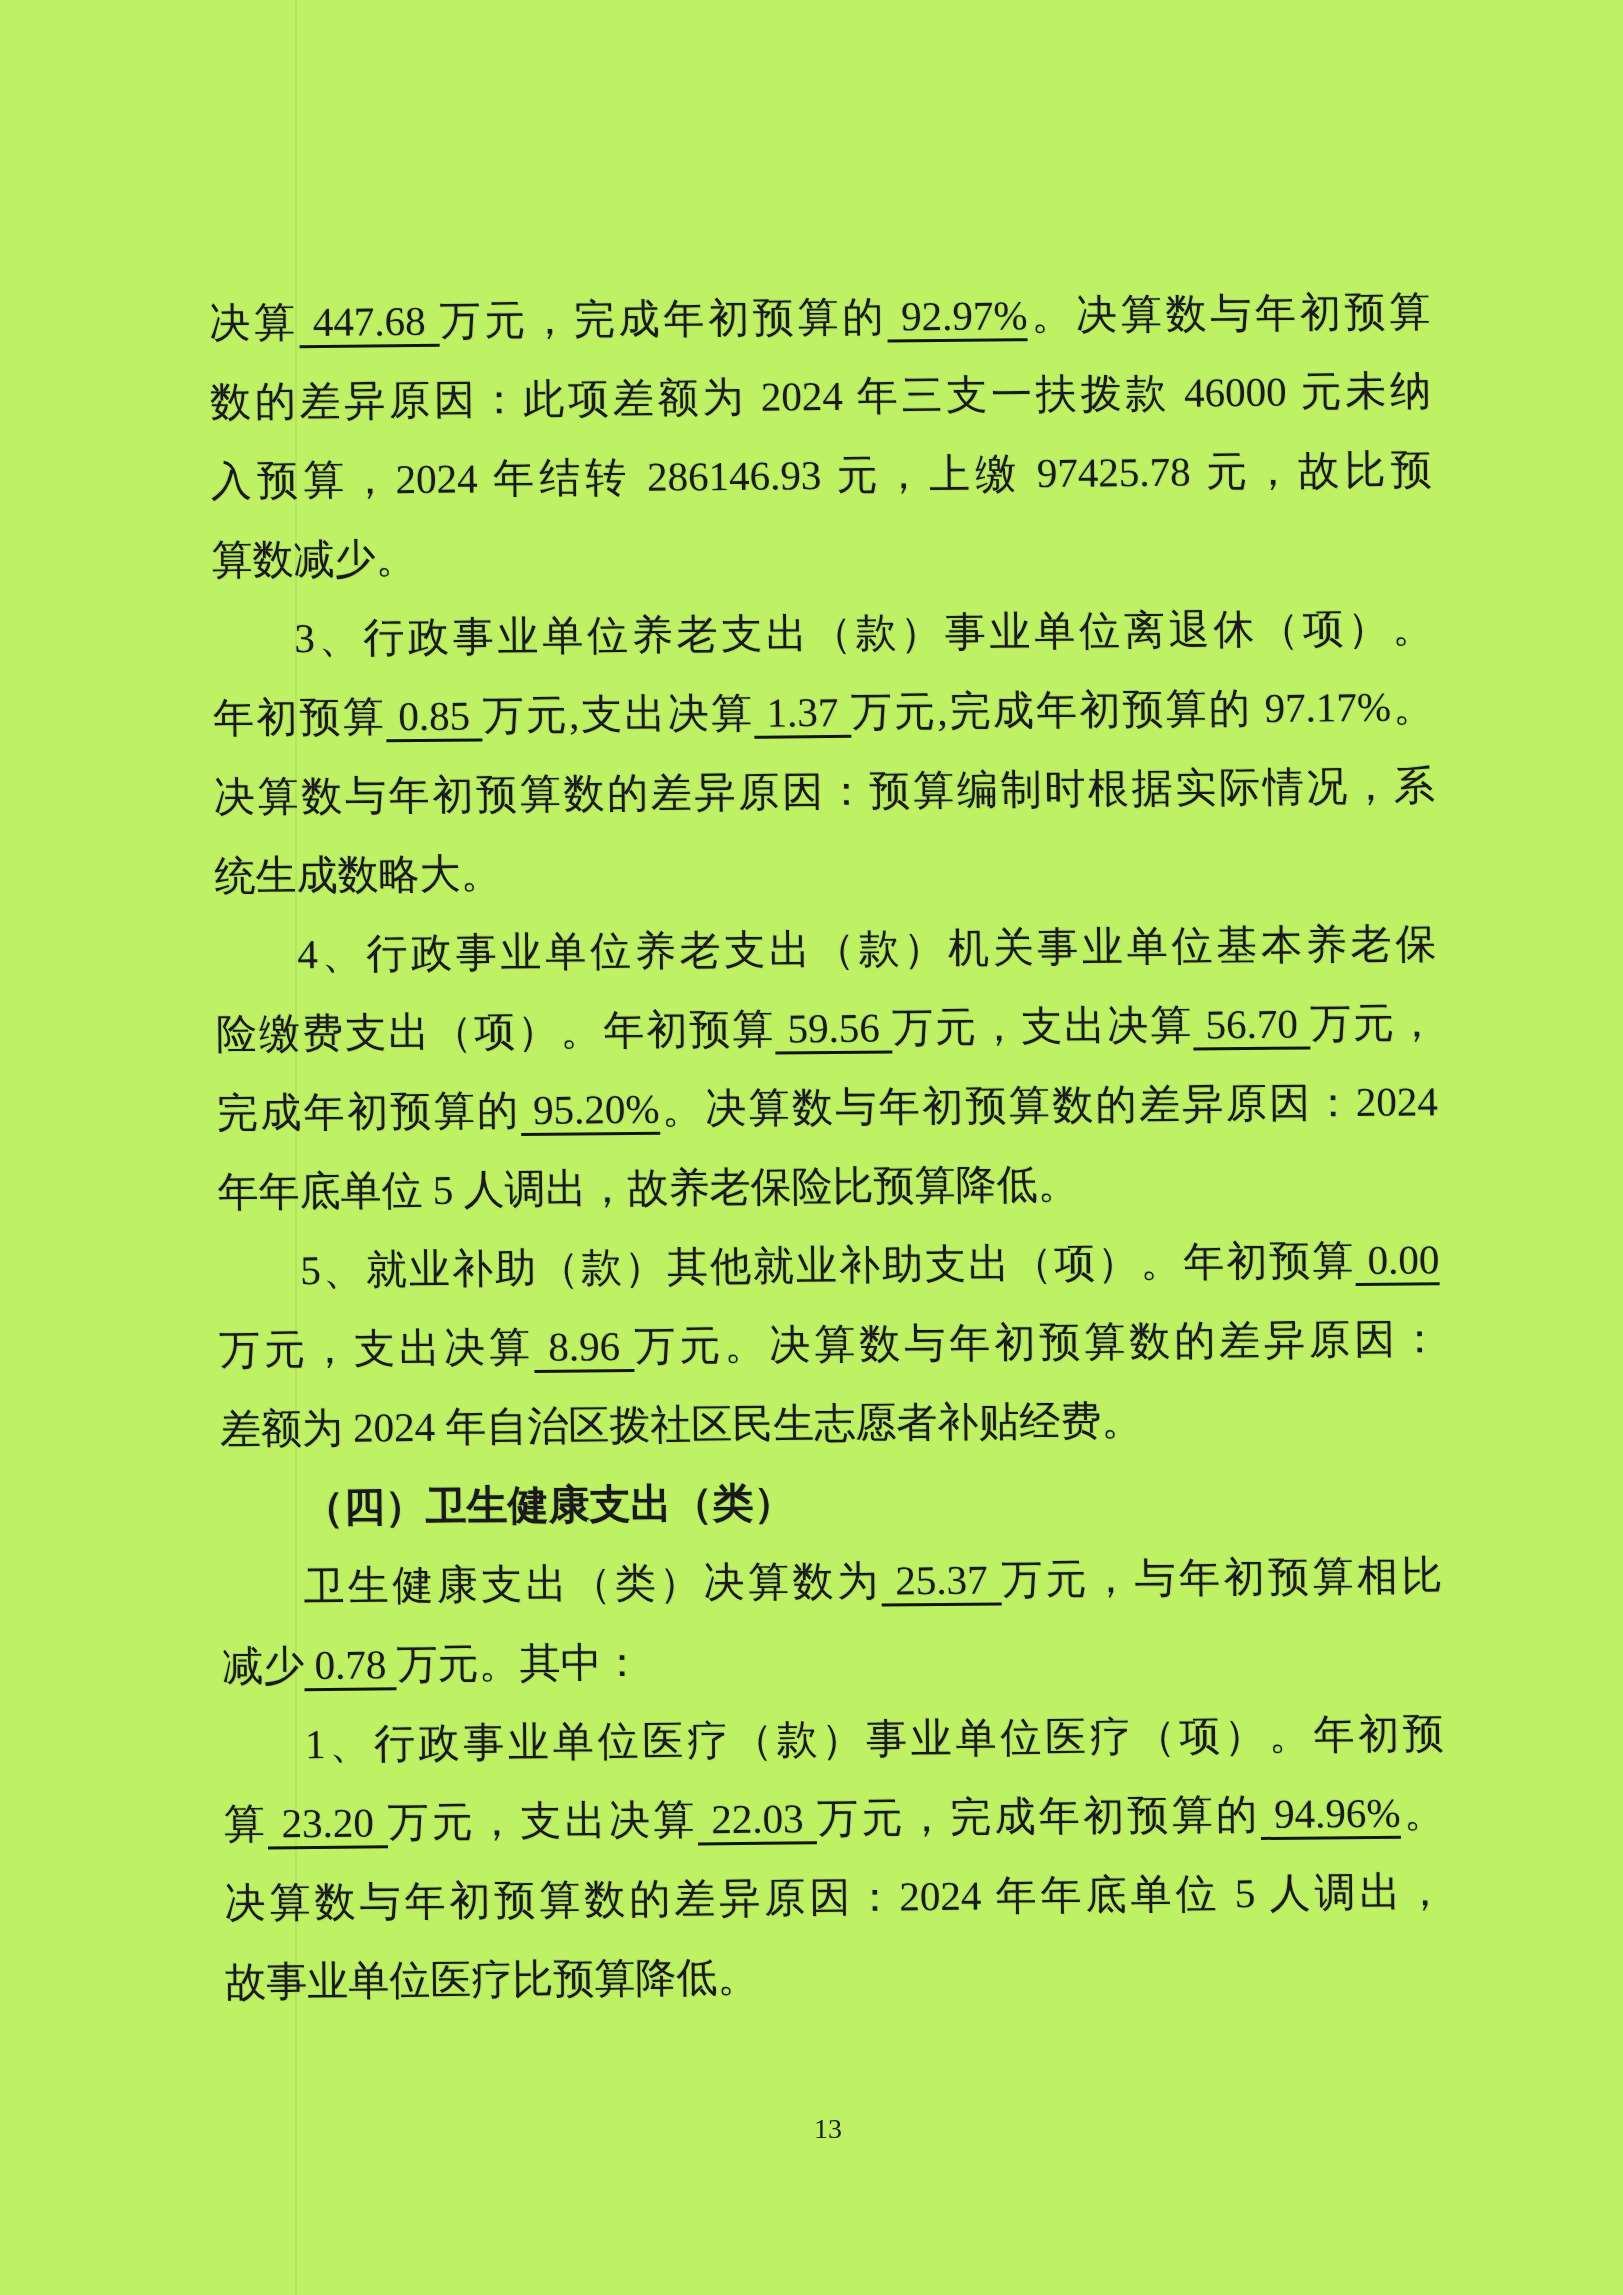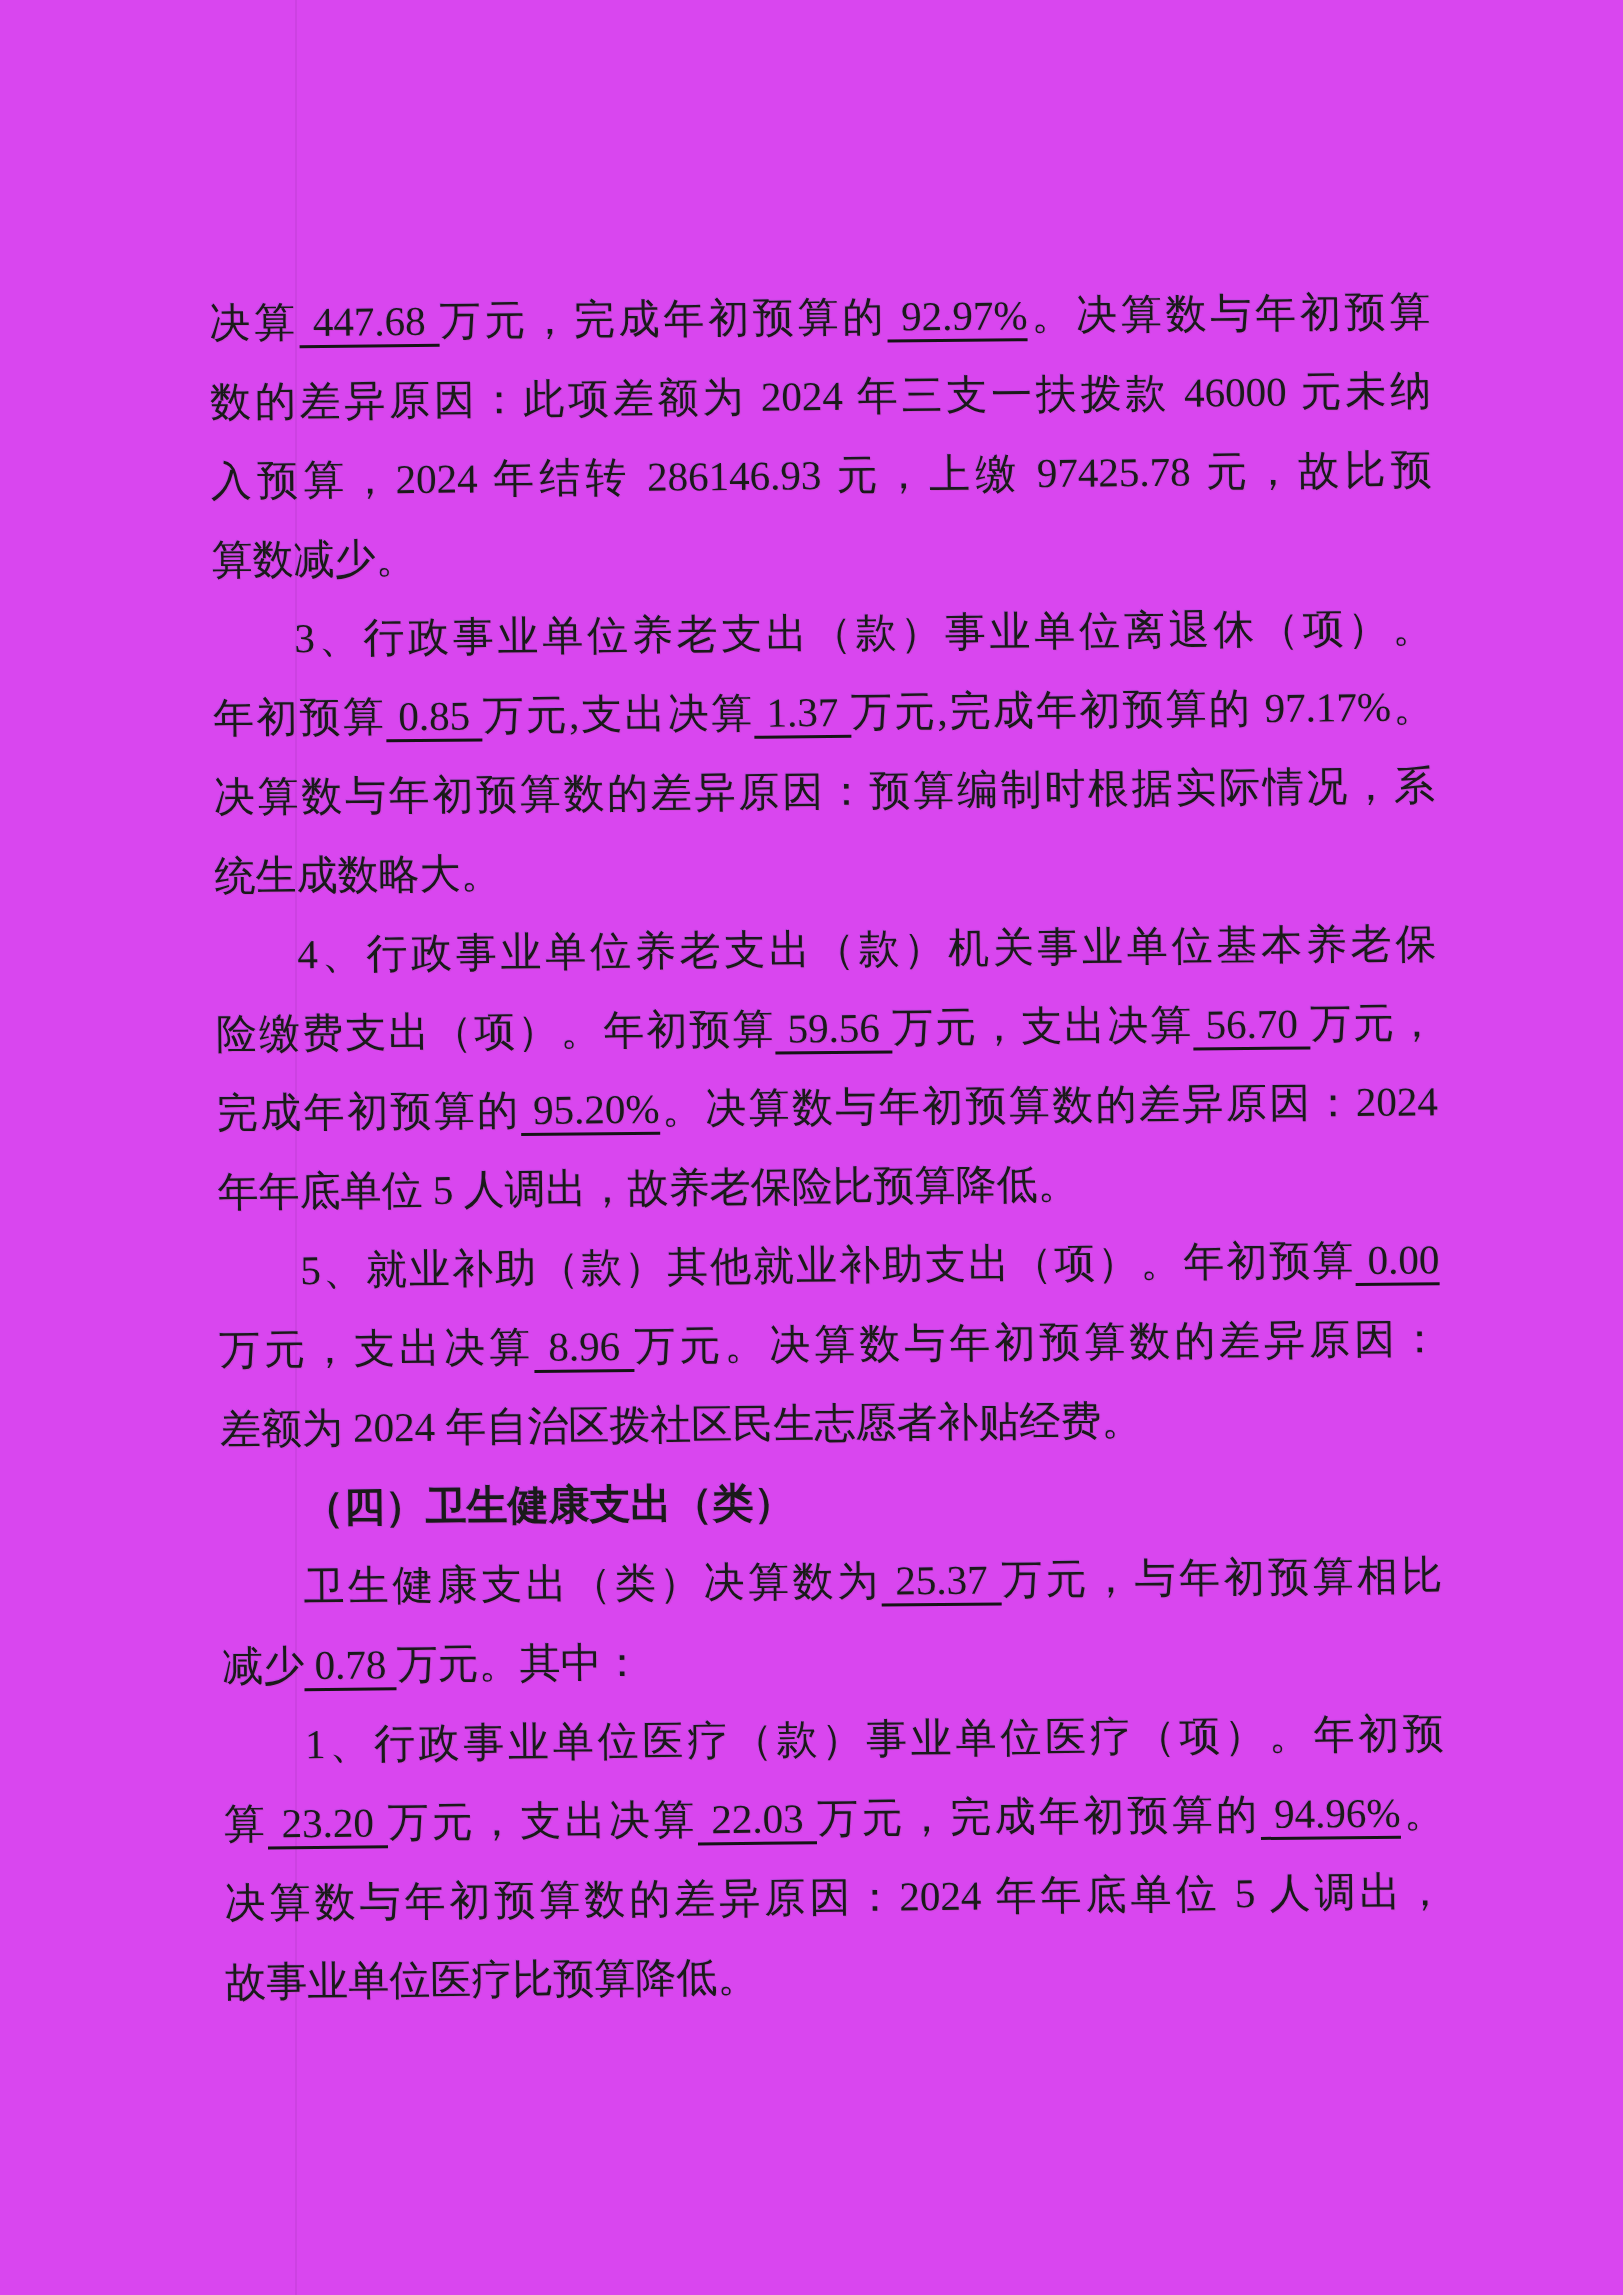--- a/index.html
+++ b/index.html
@@ -4,21 +4,21 @@
 <style>
   html, body { margin:0; padding:0; }
   body {
     width:1624px; height:2295px;
     background:#fdfdfd;
     font-family:"Liberation Serif","DejaVu Serif",serif;
     color:#1a1a1a;
     overflow:hidden;
     position:relative;
   }
-  .page { position:absolute; inset:0; background:#d946ef; }
+  .page { position:absolute; inset:0; background:#bef264; }
   
   .scan-line {
     position:absolute; left:295px; top:0; width:1.5px; height:2295px;
     background:rgba(0,0,0,0.05);
   }
   
   .doc {
     position:absolute; left:209px; top:284px; width:1221px;
     font-size:41px; line-height:79px;
     transform:rotate(-0.55deg); transform-origin:0 0;
@@ -73,14 +73,15 @@
         <div class="line jfull indent"><span>卫生健康支出（类）决算数为</span><span class="u"> 25.37 </span><span>万元，与年初预算相比</span></div>
         <div class="line"><span>减少</span><span class="u"> 0.78 </span><span>万元。其中：</span></div>
       </div>
       <div class="para">
         <div class="line jfull indent"><span>1、行政事业单位医疗（款）事业单位医疗（项）。年初预</span></div>
         <div class="line jfull"><span>算</span><span class="u"> 23.20 </span><span>万元，支出决算</span><span class="u"> 22.03 </span><span>万元，完成年初预算的</span><span class="u"> 94.96%</span><span>。</span></div>
         <div class="line jfull"><span>决算数与年初预算数的差异原因：2024 年年底单位 5 人调出，</span></div>
         <div class="line"><span>故事业单位医疗比预算降低。</span></div>
       </div>
     </div>
+  <div class="page-num">13</div>
 </div>
 
 
 </body></html>

